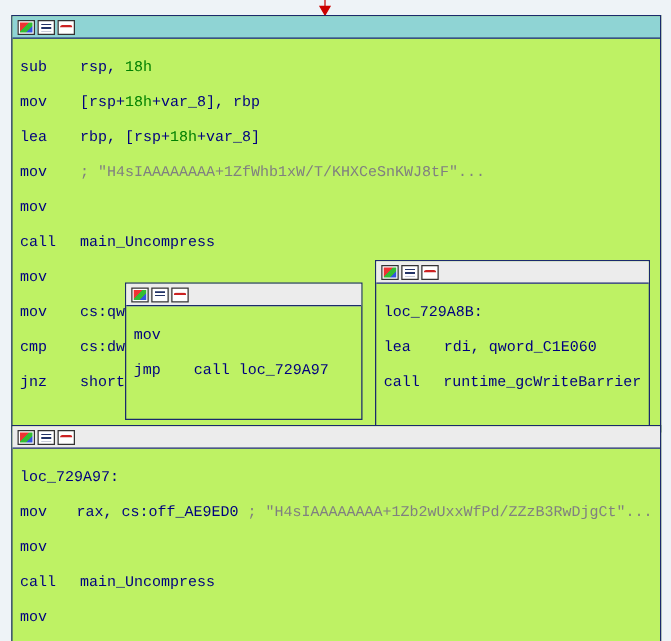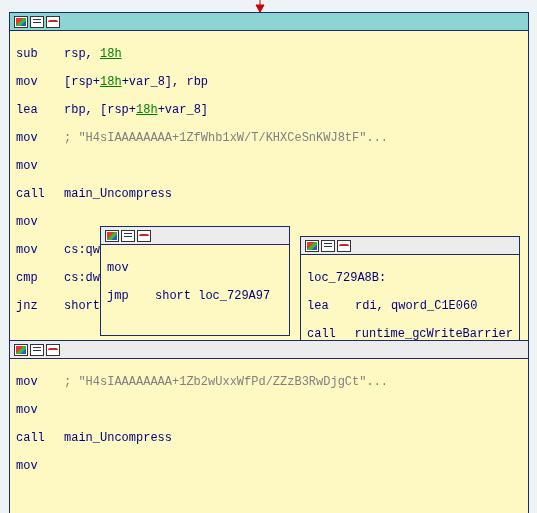--- a/index.html
+++ b/index.html
@@ -7,21 +7,21 @@
     background: #eef3f7;
     font-family: "Consolas", "Courier New", monospace;
     font-size: 12px;
     width: 537px;
     height: 513px;
     position: relative;
     overflow: hidden;
   }
   .node {
     position: absolute;
-    background: #fef9c3;
+    background: #bef264;
     border: 1px solid #1a2a6c;
   }
   .titlebar {
     height: 18px;
     background: #8fd4d4;
     border-bottom: 1px solid #1a2a6c;
     display: flex;
     align-items: center;
     gap: 2px;
     padding: 0 4px;
@@ -54,21 +54,21 @@
     border-top: 2px solid #c22;
     border-radius: 2px;
   }
   .body {
     padding: 2px 6px 4px 6px;
     white-space: pre;
   }
   .line { display: flex; }
   .mn { color: #000080; width: 48px; display: inline-block; }
   .op { color: #000080; }
-  .num { color: #008000; text-decoration: underline; }
+  .num { color: #008000; }
   .cmt { color: #808080; }
   .lbl { color: #000080; }
   .callee { color: #000080; }
   .arrow-red { stroke: #c00; fill: #c00; }
   .arrow-green { stroke: #0a0; fill: #0a0; }
   .arrow-blue { stroke: #00c; fill: #00c; }
   svg.edges { position: absolute; left: 0; top: 0; pointer-events: none; }
 </style>
 </head>
 <body>
@@ -114,45 +114,46 @@
 </div>
 
 <div class="node" style="left:100px; top:226px; width:190px;">
   <div class="titlebar plain">
     <span class="ticon rgb"></span>
     <span class="ticon doc"></span>
     <span class="ticon squig"></span>
   </div>
   <div class="body">
 <div class="line"><span class="mn">mov</span></div>
-<div class="line"><span class="mn">jmp</span><span class="op">short loc_729A97</span></div>
+<div class="line"><span class="mn">jmp</span><span class="op">call loc_729A97</span></div>
   </div>
 </div>
 
-<div class="node" style="left:300px; top:236px; width:220px;">
+<div class="node" style="left:300px; top:208px; width:220px;">
   <div class="titlebar plain">
     <span class="ticon rgb"></span>
     <span class="ticon doc"></span>
     <span class="ticon squig"></span>
   </div>
   <div class="body">
 <div class="line"><span class="lbl">loc_729A8B:</span></div>
 <div class="line"><span class="mn">lea</span><span class="op">rdi, qword_C1E060</span></div>
 <div class="line"><span class="mn">call</span><span class="callee">runtime_gcWriteBarrier</span></div>
   </div>
 </div>
 
 <div class="node" style="left:9px; top:340px; width:520px;">
   <div class="titlebar plain">
     <span class="ticon rgb"></span>
     <span class="ticon doc"></span>
     <span class="ticon squig"></span>
   </div>
   <div class="body">
-<div class="line"><span class="mn">mov</span><span class="cmt">; "H4sIAAAAAAAA+1Zb2wUxxWfPd/ZZzB3RwDjgCt"...</span></div>
+<div class="line"><span class="lbl">loc_729A97:</span></div>
+<div class="line"><span class="mn">mov</span><span class="op">rax, cs:off_AE9ED0 </span><span class="cmt">; "H4sIAAAAAAAA+1Zb2wUxxWfPd/ZZzB3RwDjgCt"...</span></div>
 <div class="line"><span class="mn">mov</span></div>
 <div class="line"><span class="mn">call</span><span class="callee">main_Uncompress</span></div>
 <div class="line"><span class="mn">mov</span></div>
 
 
 
 
   </div>
 </div>
 

